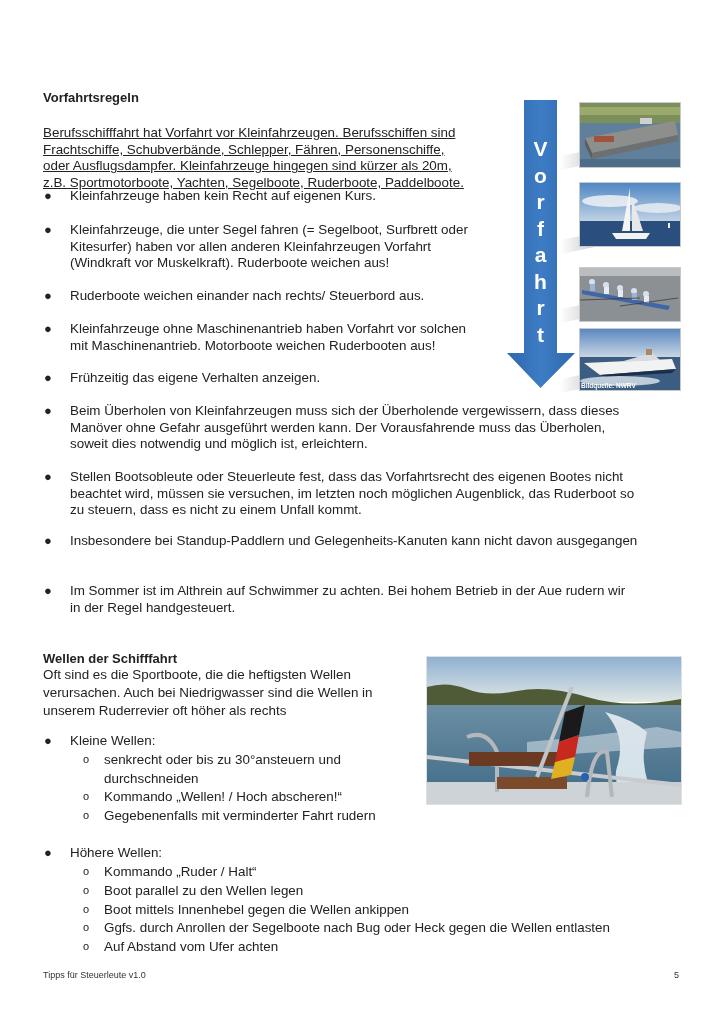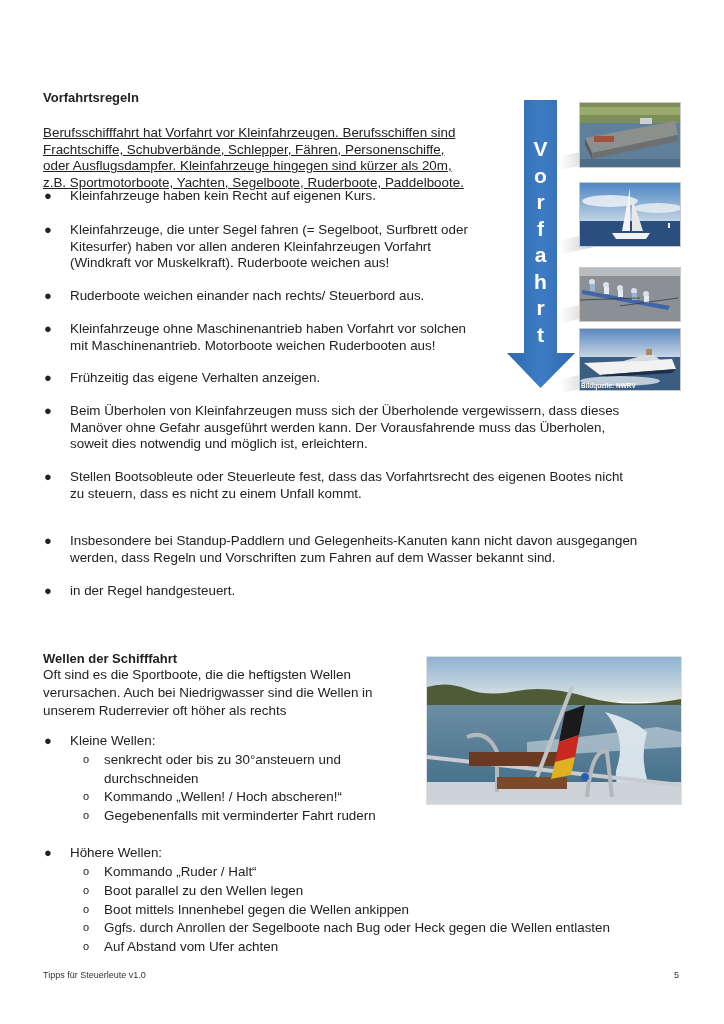--- a/index.html
+++ b/index.html
@@ -70,33 +70,34 @@
   <div class="txt">
     <div>Beim Überholen von Kleinfahrzeugen muss sich der Überholende vergewissern, dass dieses</div>
     <div>Manöver ohne Gefahr ausgeführt werden kann. Der Vorausfahrende muss das Überholen,</div>
     <div>soweit dies notwendig und möglich ist, erleichtern.</div>
   </div>
 </div>
 <div class="bullet" style="left:44px; top:469px; width:650px;">
   <span class="dot">●</span>
   <div class="txt">
     <div>Stellen Bootsobleute oder Steuerleute fest, dass das Vorfahrtsrecht des eigenen Bootes nicht</div>
+    <div>beachtet wird, müssen sie versuchen, im letzten noch möglichen Augenblick, das Ruderboot so</div>
     <div>zu steuern, dass es nicht zu einem Unfall kommt.</div>
   </div>
 </div>
 <div class="bullet" style="left:44px; top:533px; width:650px;">
   <span class="dot">●</span>
   <div class="txt">
     <div>Insbesondere bei Standup-Paddlern und Gelegenheits-Kanuten kann nicht davon ausgegangen</div>
-    <div>werden, dass Regeln und Vorschriften zum Fahren auf dem Wasser bekannt sind.</div>
   </div>
 </div>
 <div class="bullet" style="left:44px; top:583px; width:650px;">
   <span class="dot">●</span>
   <div class="txt">
+    <div>Im Sommer ist im Althrein auf Schwimmer zu achten. Bei hohem Betrieb in der Aue rudern wir</div>
     <div>in der Regel handgesteuert.</div>
   </div>
 </div>
 
 <svg class="abs" style="left:505px; top:98px;" width="75" height="295">
   <defs>
     <linearGradient id="ag" x1="0" x2="1" y1="0" y2="0">
       <stop offset="0" stop-color="#2f68ad"></stop>
       <stop offset="0.5" stop-color="#3d7cc4"></stop>
       <stop offset="1" stop-color="#2f68ad"></stop>

